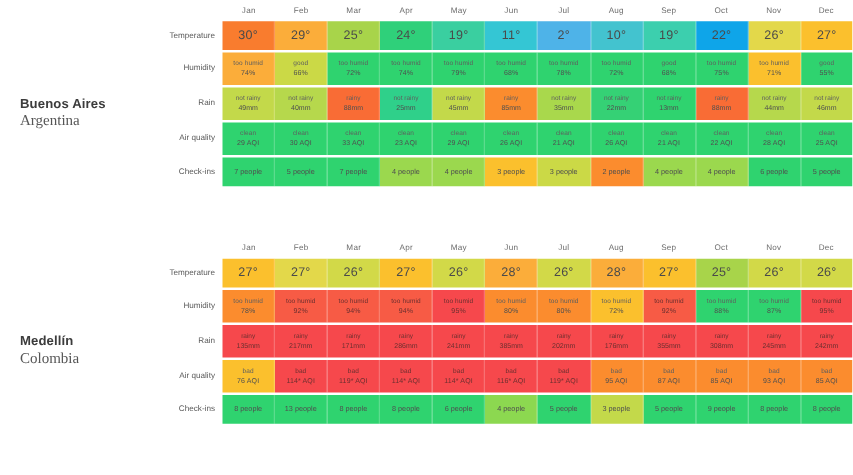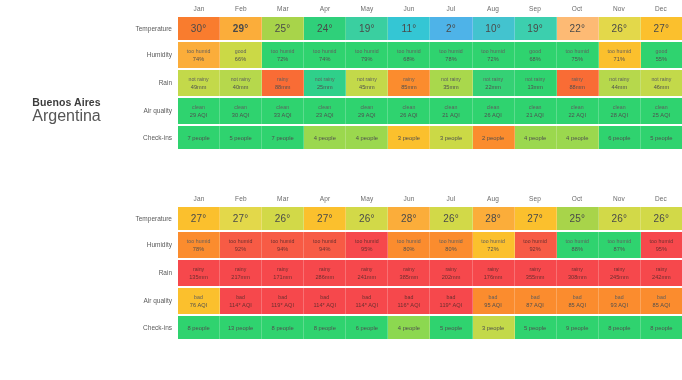--- a/index.html
+++ b/index.html
@@ -11,31 +11,29 @@
   }
   .page { position:relative; width:682px; height:380px; }
 
   .city-block { position:absolute; left:0; width:682px; }
   .city-block.first { top:0; }
   .city-block.second { top:190px; }
 
   
   .city-label {
     position:absolute;
-    left:4px; width:125px;
-    text-align:center;
-    margin-top:19px;
+    left:16px; width:125px;
   }
   .city-label .cname {
     font-size:10.5px; font-weight:bold; color:#3c3c3c;
     letter-spacing:0.1px; line-height:13px;
     white-space:nowrap;
   }
   .city-label .ccountry {
-    font-size:16px; color:#555; line-height:13px;
+    font-size:12px; color:#555; line-height:13px;font-family:Liberation Serif, serif;
   }
 
   
   .grid {
     position:absolute;
     left:125px; top:0;
     width:557px;
   }
   .hdr-row { display:flex; height:17px; }
   .hdr-spacer { width:53px; flex:0 0 53px; }
@@ -115,21 +113,21 @@
         <div class="hdr-cell">Nov</div>
         <div class="hdr-cell">Dec</div>
       </div>
 
       <div class="row r-temp">
         <div class="row-label">Temperature</div>
         <div class="cells">
             <div class="cell" style="background: rgb(249, 124, 46);">
               <div class="v">30°</div>
             </div>
-            <div class="cell" style="background: rgb(251, 173, 58); font-weight: bold;">
+            <div class="cell" style="background: rgb(251, 173, 58);">
               <div class="v">29°</div>
             </div>
             <div class="cell" style="background: rgb(168, 212, 74);">
               <div class="v">25°</div>
             </div>
             <div class="cell" style="background: rgb(47, 208, 122);">
               <div class="v">24°</div>
             </div>
             <div class="cell" style="background: rgb(58, 207, 160);">
               <div class="v">19°</div>
@@ -139,21 +137,21 @@
             </div>
             <div class="cell" style="background: rgb(78, 179, 232);">
               <div class="v">2°</div>
             </div>
             <div class="cell" style="background: rgb(67, 195, 207);">
               <div class="v">10°</div>
             </div>
             <div class="cell" style="background: rgb(60, 207, 174);">
               <div class="v">19°</div>
             </div>
-            <div class="cell" style="background: #fdba74;">
+            <div class="cell" style="background: #0ea5e9;">
               <div class="v">22°</div>
             </div>
             <div class="cell" style="background: rgb(227, 216, 74);">
               <div class="v">26°</div>
             </div>
             <div class="cell" style="background: rgb(251, 192, 45);">
               <div class="v">27°</div>
             </div>
           </div>
       </div>
@@ -361,20 +359,22 @@
             </div>
           </div>
       </div>
 
     </div>
   </div>
 
   <div class="city-block second">
 
     <div class="city-label" style="top:77px;">
+      <div class="cname">Medellín</div>
+      <div class="ccountry">Colombia</div>
     </div>
 
     <div class="grid">
 
       <div class="hdr-row">
         <div class="hdr-spacer"></div>
         <div class="hdr-cell">Jan</div>
         <div class="hdr-cell">Feb</div>
         <div class="hdr-cell">Mar</div>
         <div class="hdr-cell">Apr</div>

